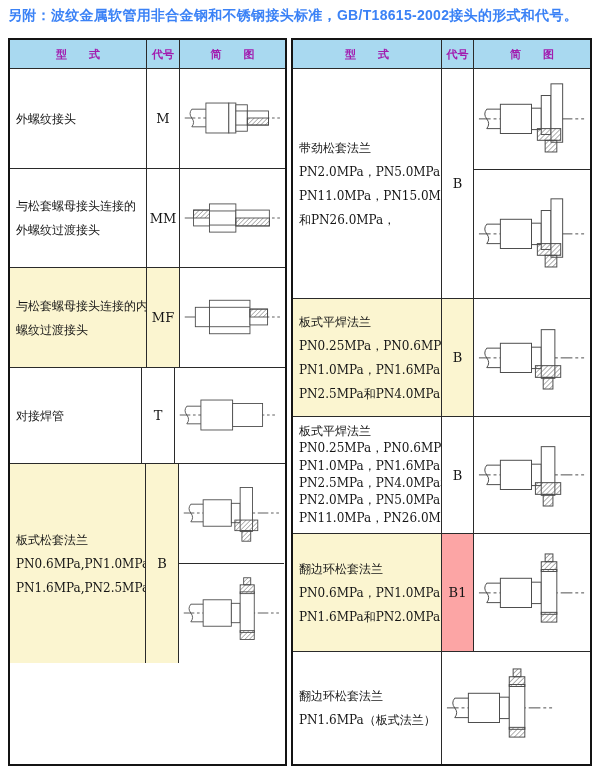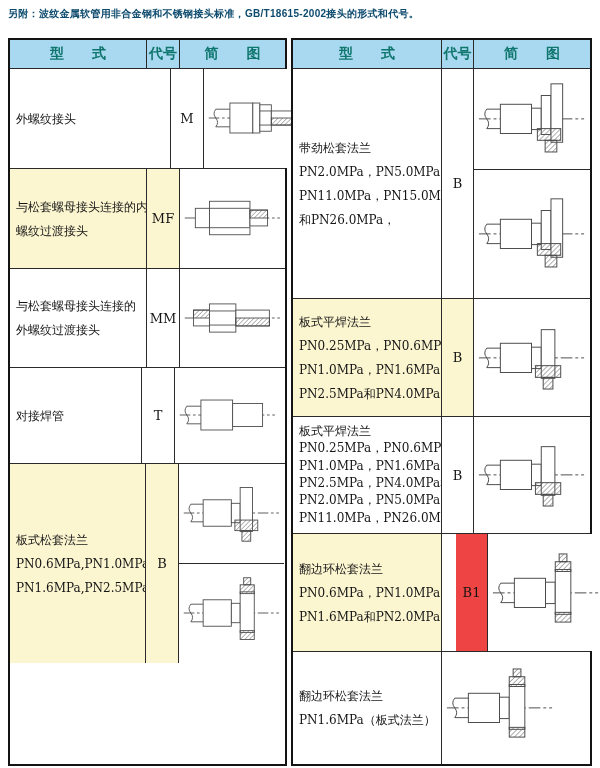--- a/index.html
+++ b/index.html
@@ -1,28 +1,28 @@
 <!DOCTYPE html>
 <html><head>
 <meta charset="utf-8">
 <style>
   *{margin:0;padding:0;box-sizing:border-box}
   html,body{width:600px;height:768px;background:#fff;overflow:hidden}
   body{position:relative;font-family:"DejaVu Serif","Liberation Serif",serif;color:#151515}
   .title{position:absolute;left:8px;top:7px;width:588px;
          font-family:"Liberation Sans","DejaVu Sans",sans-serif;
-         font-weight:700;font-size:10px;letter-spacing:.3px;color:#0c4a6e}
+         font-weight:700;font-size:14px;letter-spacing:.3px;color:#3b82f6}
   .tbl{position:absolute;border:2px solid #141414;display:flex;flex-direction:column;background:#fff}
   .hrow,.row{display:flex;flex-shrink:0}
   .row{border-bottom:1px solid #2a2a2a}
   .row:last-child{border-bottom:none}
   .hrow{border-bottom:1px solid #2a2a2a}
   .cell{border-right:1px solid #2a2a2a;display:flex;flex-direction:column;justify-content:center;overflow:hidden;background:#fff}
   .cell:last-child{border-right:none}
-  .hcell{align-items:center;justify-content:center;font-size:14px;font-weight:600;color:#0f766e}
+  .hcell{align-items:center;justify-content:center;font-size:11px;font-weight:600;color:#a21caf}
   .type-cell{padding-left:6px;padding-right:2px;font-size:12px}
   .type-line{white-space:nowrap}
   .code-cell{align-items:center;font-size:13px}
   .diagram-cell{padding:0}
   .subdiag{display:flex;align-items:center;justify-content:center;border-bottom:1px solid #2a2a2a;overflow:hidden}
   .subdiag:last-child{border-bottom:none;flex:1}
   svg.diag{display:block;width:94%;max-height:92%}
 </style>
 </head>
 <body>
@@ -38,21 +38,21 @@
 <div class="page">
   <div class="title">另附：波纹金属软管用非合金钢和不锈钢接头标准，GB/T18615-2002接头的形式和代号。</div>
   <div id="tables">
       <div class="tbl" style="left: 8px; top: 38px; width: 279px; height: 728px;">
         <div class="hrow" style="height: 29px;">
           <div class="cell hcell" style="width: 137px; flex: 0 0 auto; background: rgb(169, 217, 240);">型　　式</div>
           <div class="cell hcell" style="width: 33px; flex: 0 0 auto; background: rgb(169, 217, 240);">代号</div>
           <div class="cell hcell" style="width: 105px; flex: 0 0 auto; background: rgb(169, 217, 240);">简　　图</div>
         </div>
         <div class="row" style="height: 100px;">
-          <div class="cell type-cell" style="width: 161px; flex: 0 0 auto; background: rgb(255, 255, 255); line-height: 2;">
+          <div class="cell type-cell" style="width: 137px; flex: 0 0 auto; background: rgb(255, 255, 255); line-height: 2;">
             <div class="type-line">外螺纹接头</div>
           </div>
           <div class="cell code-cell" style="width: 33px; flex: 0 0 auto; background: rgb(255, 255, 255);">
             <span>M</span>
           </div>
           <div class="cell diagram-cell" style="width: 105px; flex: 0 0 auto;">
             <div class="subdiag" style="flex: 1 1 0%;">
               <svg viewBox="0 0 112 84" class="diag">
                 <line x1="2" y1="42" x2="110" y2="42" stroke="#4a4a4a" stroke-width="1" fill="none" stroke-dasharray="12 3 3 3"></line>
                 <line x1="10" y1="32" x2="26" y2="32" stroke="#4a4a4a" stroke-width="1" fill="none"></line>
@@ -62,61 +62,61 @@
                 <rect x="52" y="25" width="8" height="34" stroke="#4a4a4a" stroke-width="1" fill="#fff"></rect>
                 <rect x="60" y="27" width="13" height="30" stroke="#4a4a4a" stroke-width="1" fill="#fff"></rect>
                 <line x1="60" y1="34" x2="73" y2="34" stroke="#4a4a4a" stroke-width="1" fill="none"></line>
                 <line x1="60" y1="50" x2="73" y2="50" stroke="#4a4a4a" stroke-width="1" fill="none"></line>
                 <rect x="73" y="34" width="24" height="16" stroke="#4a4a4a" stroke-width="1" fill="#fff"></rect>
                 <rect x="73" y="42" width="24" height="8" stroke="#4a4a4a" stroke-width="1" fill="url(#hatch)"></rect>
               </svg>
             </div>
           </div>
         </div>
-        <div class="row" style="height: 100px;">
-          <div class="cell type-cell" style="width: 137px; flex: 0 0 auto; background: rgb(251, 245, 208); line-height: 2;">
-            <div class="type-line">与松套螺母接头连接的内</div>
-            <div class="type-line">螺纹过渡接头</div>
-          </div>
-          <div class="cell code-cell" style="width: 33px; flex: 0 0 auto; background: rgb(251, 245, 208);">
-            <span>MF</span>
-          </div>
-          <div class="cell diagram-cell" style="width: 105px; flex: 0 0 auto;">
-            <div class="subdiag" style="flex: 1 1 0%;">
-              <svg viewBox="0 0 112 84" class="diag">
-                <line x1="2" y1="42" x2="110" y2="42" stroke="#4a4a4a" stroke-width="1" fill="none" stroke-dasharray="12 3 3 3"></line>
-                <rect x="14" y="31" width="16" height="22" stroke="#4a4a4a" stroke-width="1" fill="#fff"></rect>
-                <rect x="30" y="23" width="46" height="38" stroke="#4a4a4a" stroke-width="1" fill="#fff"></rect>
-                <line x1="30" y1="31" x2="76" y2="31" stroke="#4a4a4a" stroke-width="1" fill="none"></line>
-                <line x1="30" y1="53" x2="76" y2="53" stroke="#4a4a4a" stroke-width="1" fill="none"></line>
-                <rect x="76" y="33" width="20" height="18" stroke="#4a4a4a" stroke-width="1" fill="#fff"></rect>
-                <rect x="76" y="33" width="20" height="9" stroke="#4a4a4a" stroke-width="1" fill="url(#hatch)"></rect>
-              </svg>
-            </div>
-          </div>
-        </div>
         <div class="row" style="height: 99px;">
           <div class="cell type-cell" style="width: 137px; flex: 0 0 auto; background: rgb(255, 255, 255); line-height: 2;">
             <div class="type-line">与松套螺母接头连接的</div>
             <div class="type-line">外螺纹过渡接头</div>
           </div>
           <div class="cell code-cell" style="width: 33px; flex: 0 0 auto; background: rgb(255, 255, 255);">
             <span>MM</span>
           </div>
           <div class="cell diagram-cell" style="width: 105px; flex: 0 0 auto;">
             <div class="subdiag" style="flex: 1 1 0%;">
               <svg viewBox="0 0 112 84" class="diag">
                 <line x1="2" y1="42" x2="110" y2="42" stroke="#4a4a4a" stroke-width="1" fill="none" stroke-dasharray="12 3 3 3"></line>
                 <rect x="12" y="33" width="18" height="18" stroke="#4a4a4a" stroke-width="1" fill="#fff"></rect>
                 <rect x="12" y="33" width="18" height="9" stroke="#4a4a4a" stroke-width="1" fill="url(#hatch)"></rect>
                 <rect x="30" y="26" width="30" height="32" stroke="#4a4a4a" stroke-width="1" fill="#fff"></rect>
                 <line x1="30" y1="34" x2="60" y2="34" stroke="#4a4a4a" stroke-width="1" fill="none"></line>
                 <line x1="30" y1="50" x2="60" y2="50" stroke="#4a4a4a" stroke-width="1" fill="none"></line>
                 <rect x="60" y="33" width="38" height="18" stroke="#4a4a4a" stroke-width="1" fill="#fff"></rect>
                 <rect x="60" y="42" width="38" height="9" stroke="#4a4a4a" stroke-width="1" fill="url(#hatch)"></rect>
+              </svg>
+            </div>
+          </div>
+        </div>
+        <div class="row" style="height: 100px;">
+          <div class="cell type-cell" style="width: 137px; flex: 0 0 auto; background: rgb(251, 245, 208); line-height: 2;">
+            <div class="type-line">与松套螺母接头连接的内</div>
+            <div class="type-line">螺纹过渡接头</div>
+          </div>
+          <div class="cell code-cell" style="width: 33px; flex: 0 0 auto; background: rgb(251, 245, 208);">
+            <span>MF</span>
+          </div>
+          <div class="cell diagram-cell" style="width: 105px; flex: 0 0 auto;">
+            <div class="subdiag" style="flex: 1 1 0%;">
+              <svg viewBox="0 0 112 84" class="diag">
+                <line x1="2" y1="42" x2="110" y2="42" stroke="#4a4a4a" stroke-width="1" fill="none" stroke-dasharray="12 3 3 3"></line>
+                <rect x="14" y="31" width="16" height="22" stroke="#4a4a4a" stroke-width="1" fill="#fff"></rect>
+                <rect x="30" y="23" width="46" height="38" stroke="#4a4a4a" stroke-width="1" fill="#fff"></rect>
+                <line x1="30" y1="31" x2="76" y2="31" stroke="#4a4a4a" stroke-width="1" fill="none"></line>
+                <line x1="30" y1="53" x2="76" y2="53" stroke="#4a4a4a" stroke-width="1" fill="none"></line>
+                <rect x="76" y="33" width="20" height="18" stroke="#4a4a4a" stroke-width="1" fill="#fff"></rect>
+                <rect x="76" y="33" width="20" height="9" stroke="#4a4a4a" stroke-width="1" fill="url(#hatch)"></rect>
               </svg>
             </div>
           </div>
         </div>
         <div class="row" style="height: 96px;">
           <div class="cell type-cell" style="width: 132px; flex: 0 0 auto; background: rgb(255, 255, 255); line-height: 2;">
             <div class="type-line">对接焊管</div>
           </div>
           <div class="cell code-cell" style="width: 33px; flex: 0 0 auto; background: rgb(255, 255, 255);">
             <span>T</span>
@@ -274,21 +274,21 @@
               </svg>
             </div>
           </div>
         </div>
         <div class="row" style="height: 118px;">
           <div class="cell type-cell" style="width: 149px; flex: 0 0 auto; background: rgb(251, 245, 208); line-height: 2;">
             <div class="type-line">翻边环松套法兰</div>
             <div class="type-line">PN0.6MPa，PN1.0MPa，</div>
             <div class="type-line">PN1.6MPa和PN2.0MPa，</div>
           </div>
-          <div class="cell code-cell" style="width: 32px; flex: 0 0 auto; background: #ef4444; margin-left: 14px;">
+          <div class="cell code-cell" style="width: 32px; flex: 0 0 auto; background: #fca5a5;">
             <span>B1</span>
           </div>
           <div class="cell diagram-cell" style="width: 116px; flex: 0 0 auto;">
             <div class="subdiag" style="flex: 1 1 0%;">
               <svg viewBox="0 0 112 84" class="diag">
                 <line x1="2" y1="42" x2="110" y2="42" stroke="#4a4a4a" stroke-width="1" fill="none" stroke-dasharray="12 3 3 3"></line>
                 <line x1="10" y1="32" x2="26" y2="32" stroke="#4a4a4a" stroke-width="1" fill="none"></line>
                 <line x1="10" y1="52" x2="26" y2="52" stroke="#4a4a4a" stroke-width="1" fill="none"></line>
                 <path d="M10 32 q-4 5 0 10 q4 5 0 10" stroke="#4a4a4a" stroke-width="1" fill="none"></path>
                 <rect x="24" y="27" width="32" height="30" stroke="#4a4a4a" stroke-width="1" fill="#fff"></rect>

